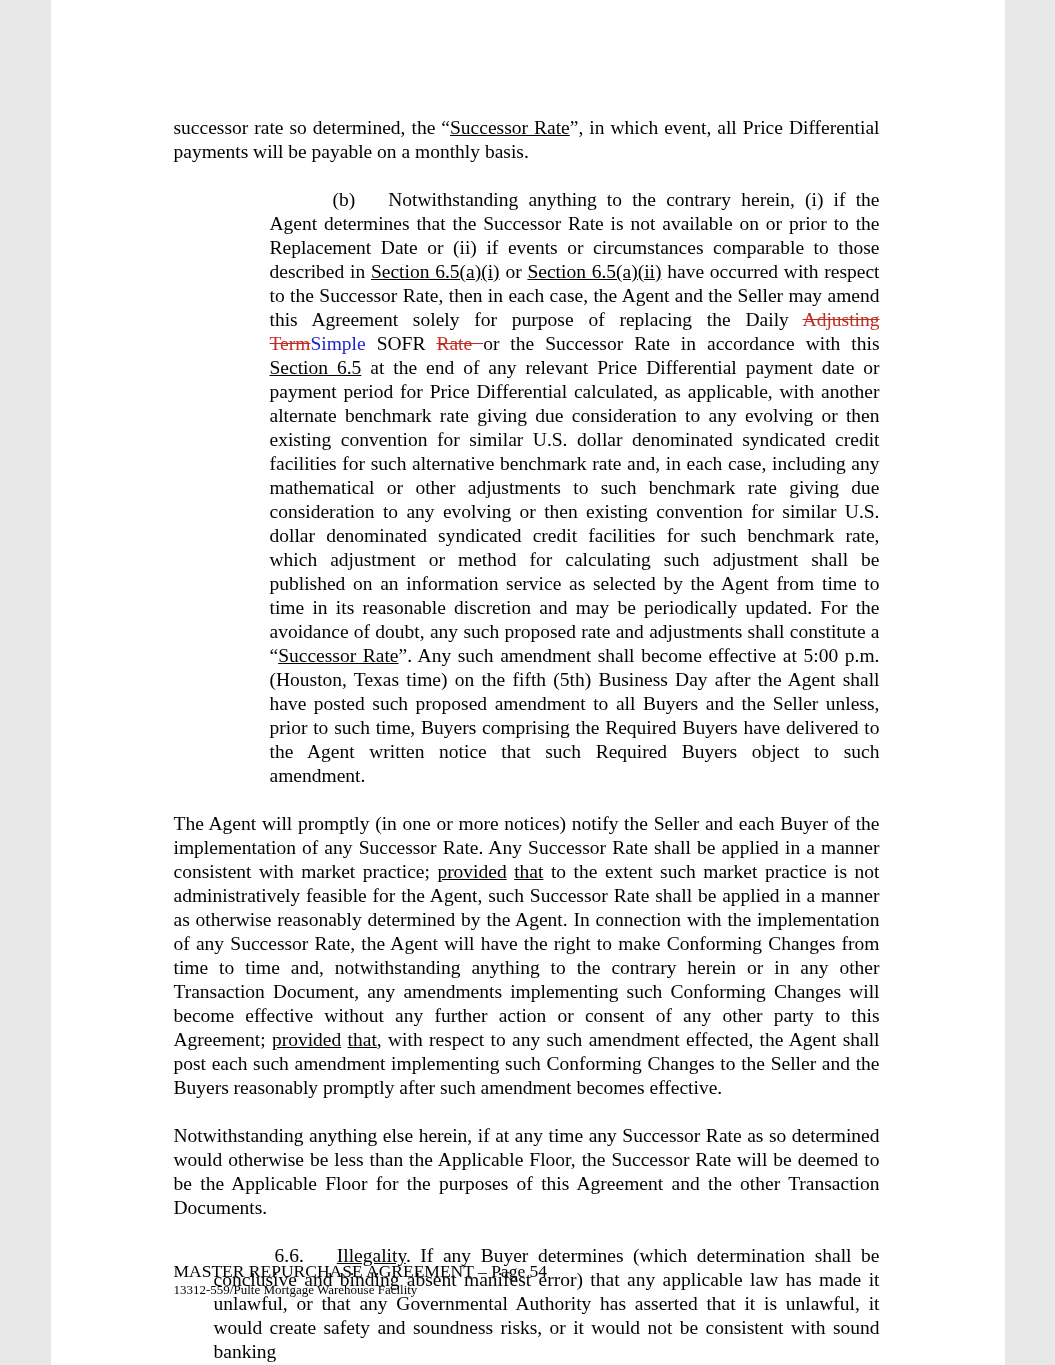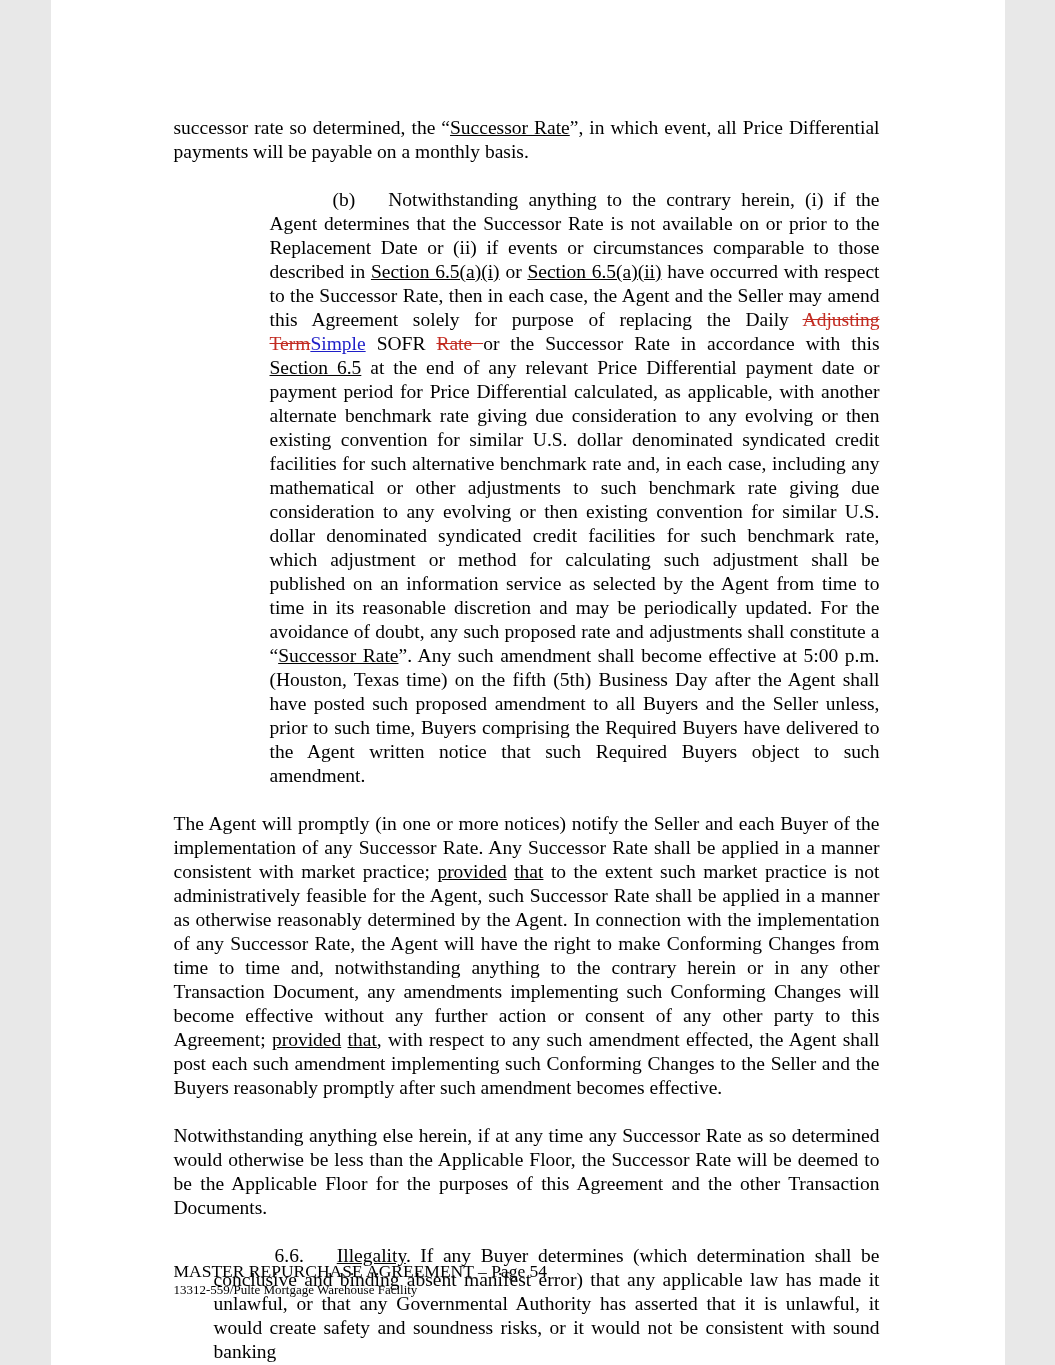--- a/index.html
+++ b/index.html
@@ -29,21 +29,21 @@
     margin-left: 96px;
     text-indent: 63px;
   }
   p.indent-66 {
     margin-left: 40px;
     text-indent: 61px;
   }
   .run { white-space: normal; }
   .run.u { text-decoration: underline; }
   .run.del { text-decoration: line-through; }
-  .run.ins { text-decoration: underline; }
+  .run.ins { }
   .run.tab {
     display: inline-block;
     width: 33px;
     text-indent: 0;
   }
   .footer {
     position: absolute;
     left: 123px;
     top: 1260px;
     text-align: left;

